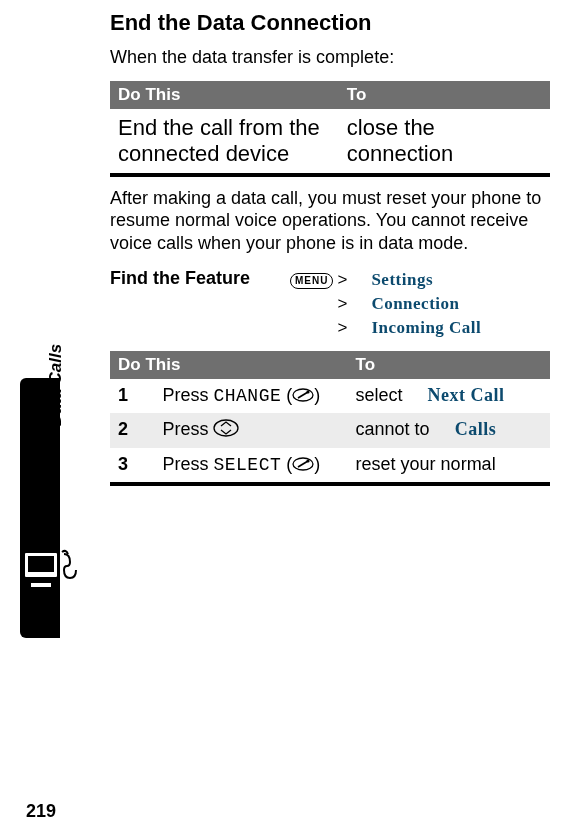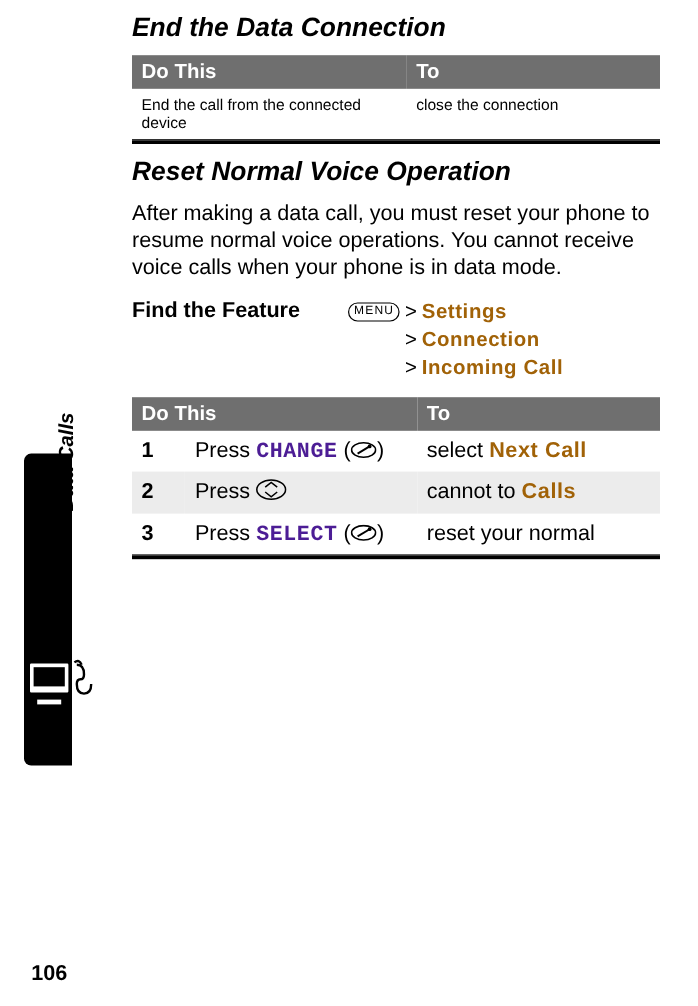--- a/index.html
+++ b/index.html
@@ -11,21 +11,20 @@
     position:relative;
     background:#fff;
   }
   .page{
     position:absolute;
     left:110px; top:0;
     width:440px;
     padding-top:6px;
   }
   h2{
-    font-style:italic;
     font-weight:bold;
     font-size:22px;
     margin:4px 0 10px 0;
   }
   p{margin:6px 0 12px 0; line-height:1.25;}
   table.action{
     width:100%;
     border-collapse:collapse;
     margin:8px 0 10px 0;
   }
@@ -33,21 +32,21 @@
     background:#6f6f6f;
     color:#fff;
     text-align:left;
     font-weight:bold;
     padding:4px 8px;
     font-size:17px;
   }
   table.action td{
     padding:6px 8px;
     vertical-align:top;
-    font-size:13px;
+    font-size:22px;
   }
   table.steps{
     width:100%;
     border-collapse:collapse;
     margin:12px 0 14px 0;
   }
   table.steps thead th{
     background:#6f6f6f;
     color:#fff;
     text-align:left;
@@ -56,34 +55,34 @@
     font-size:17px;
   }
   table.steps td{
     padding:6px 8px;
     vertical-align:top;
     font-size:18px;
   }
   table.steps tr.odd td{background:#ececec;}
   table.steps td.num{font-weight:bold;width:24px;}
   .endbar{height:3px;background:#000;width:100%;}
-  .mono{font-family:"Courier New",monospace;letter-spacing:0.5px;color:#4c1d95;font-weight:bold;}
-  .monobold{font-family:Liberation Sans, sans-serif;letter-spacing:0.5px;color:#a16207;font-weight:bold;}
+  .mono{font-family:"Courier New",monospace;letter-spacing:0.5px;color:#000000;font-weight:normal;}
+  .monobold{font-family:Liberation Serif, serif;letter-spacing:0.5px;color:#0c4a6e;font-weight:bold;margin-left:20px;}
   .feature-row{display:flex;align-items:flex-start;margin:14px 0 6px 0;}
   .feature-label{font-weight:bold;font-size:18px;width:180px;}
   .feature-path{flex:1;font-size:17px;line-height:1.4;}
   .gt{padding:0 4px;}
   .menu-pill{
     display:inline-block;
     border:1.5px solid #000;
     border-radius:10px;
     font-size:10px;
     letter-spacing:1px;
     padding:0 4px;
-    font-weight:normal;
+    font-weight:bold;
     vertical-align:middle;
   }
   .softkey-icon,.nav-icon{display:inline-block;vertical-align:middle;}
   
   .sidetab{
     position:absolute;
     left:20px;
     top:378px;
     width:40px;
     height:260px;
@@ -128,20 +127,21 @@
     <rect x="8" y="34" width="22" height="6" fill="#fff" stroke="#000" stroke-width="2"></rect>
     <rect x="14" y="30" width="10" height="4" fill="#000"></rect>
     <path d="M42 6 q6 0 6 8 q0 4 -3 4 q-3 0 -3 4 q0 8 6 8 q6 0 6 -8" fill="none" stroke="#000" stroke-width="2"></path>
     <path d="M40 4 q4 -3 6 2" fill="none" stroke="#000" stroke-width="2"></path>
   </svg>
 </div>
 
 <div class="page">
 
   <h2>End the Data Connection</h2>
+  <p>When the data transfer is complete:</p>
 
   <table class="action">
     <thead>
       <tr>
         <th style="width:52%">Do This</th>
         <th>To</th>
       </tr>
     </thead>
     <tbody>
       <tr>
@@ -150,21 +150,20 @@
       </tr>
       <tr>
           <td colspan="2" style="padding:0">
             <div class="hr-thin"></div>
             <div class="endbar"></div>
           </td>
         </tr>
     </tbody>
   </table>
 
-  <h2>Reset Normal Voice Operation</h2>
   <p>After making a data call, you must reset your phone to resume normal voice operations. You cannot receive voice calls when your phone is in data mode.</p>
 
   <div class="feature-row">
     <div class="feature-label">Find the Feature</div>
     <div class="feature-path">
       <span class="menu-pill">MENU</span><span class="gt">&gt;</span><span class="monobold">Settings</span><br>
       <span style="visibility:hidden" class="menu-pill">MENU</span><span class="gt">&gt;</span><span class="monobold">Connection</span><br>
       <span style="visibility:hidden" class="menu-pill">MENU</span><span class="gt">&gt;</span><span class="monobold">Incoming Call</span>
     </div>
   </div>
@@ -221,13 +220,13 @@
             <div class="hr-thin"></div>
             <div class="endbar"></div>
           </td>
         </tr>
     </tbody>
   </table>
 
 
 </div>
 
-<div class="pageno">106</div>
+<div class="pageno">219</div>
 
 </body></html>

